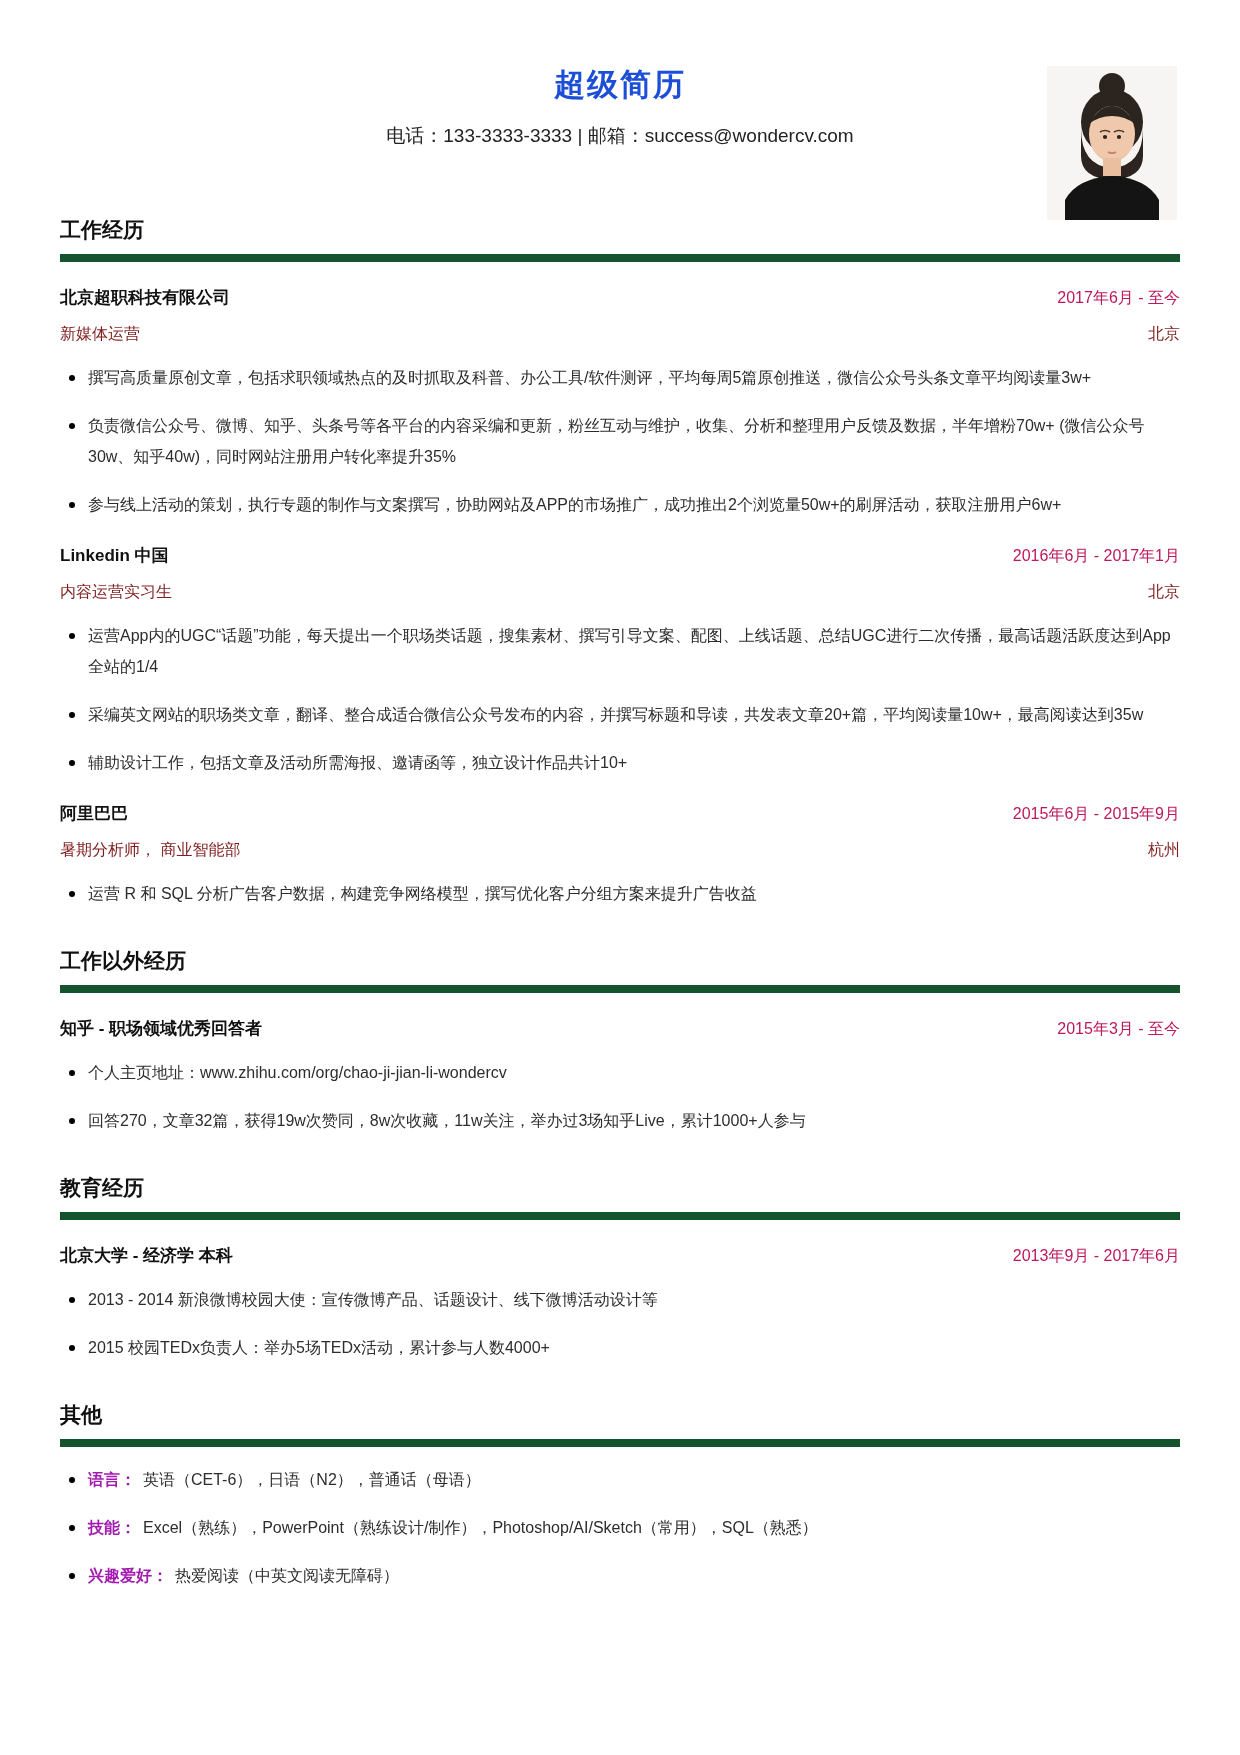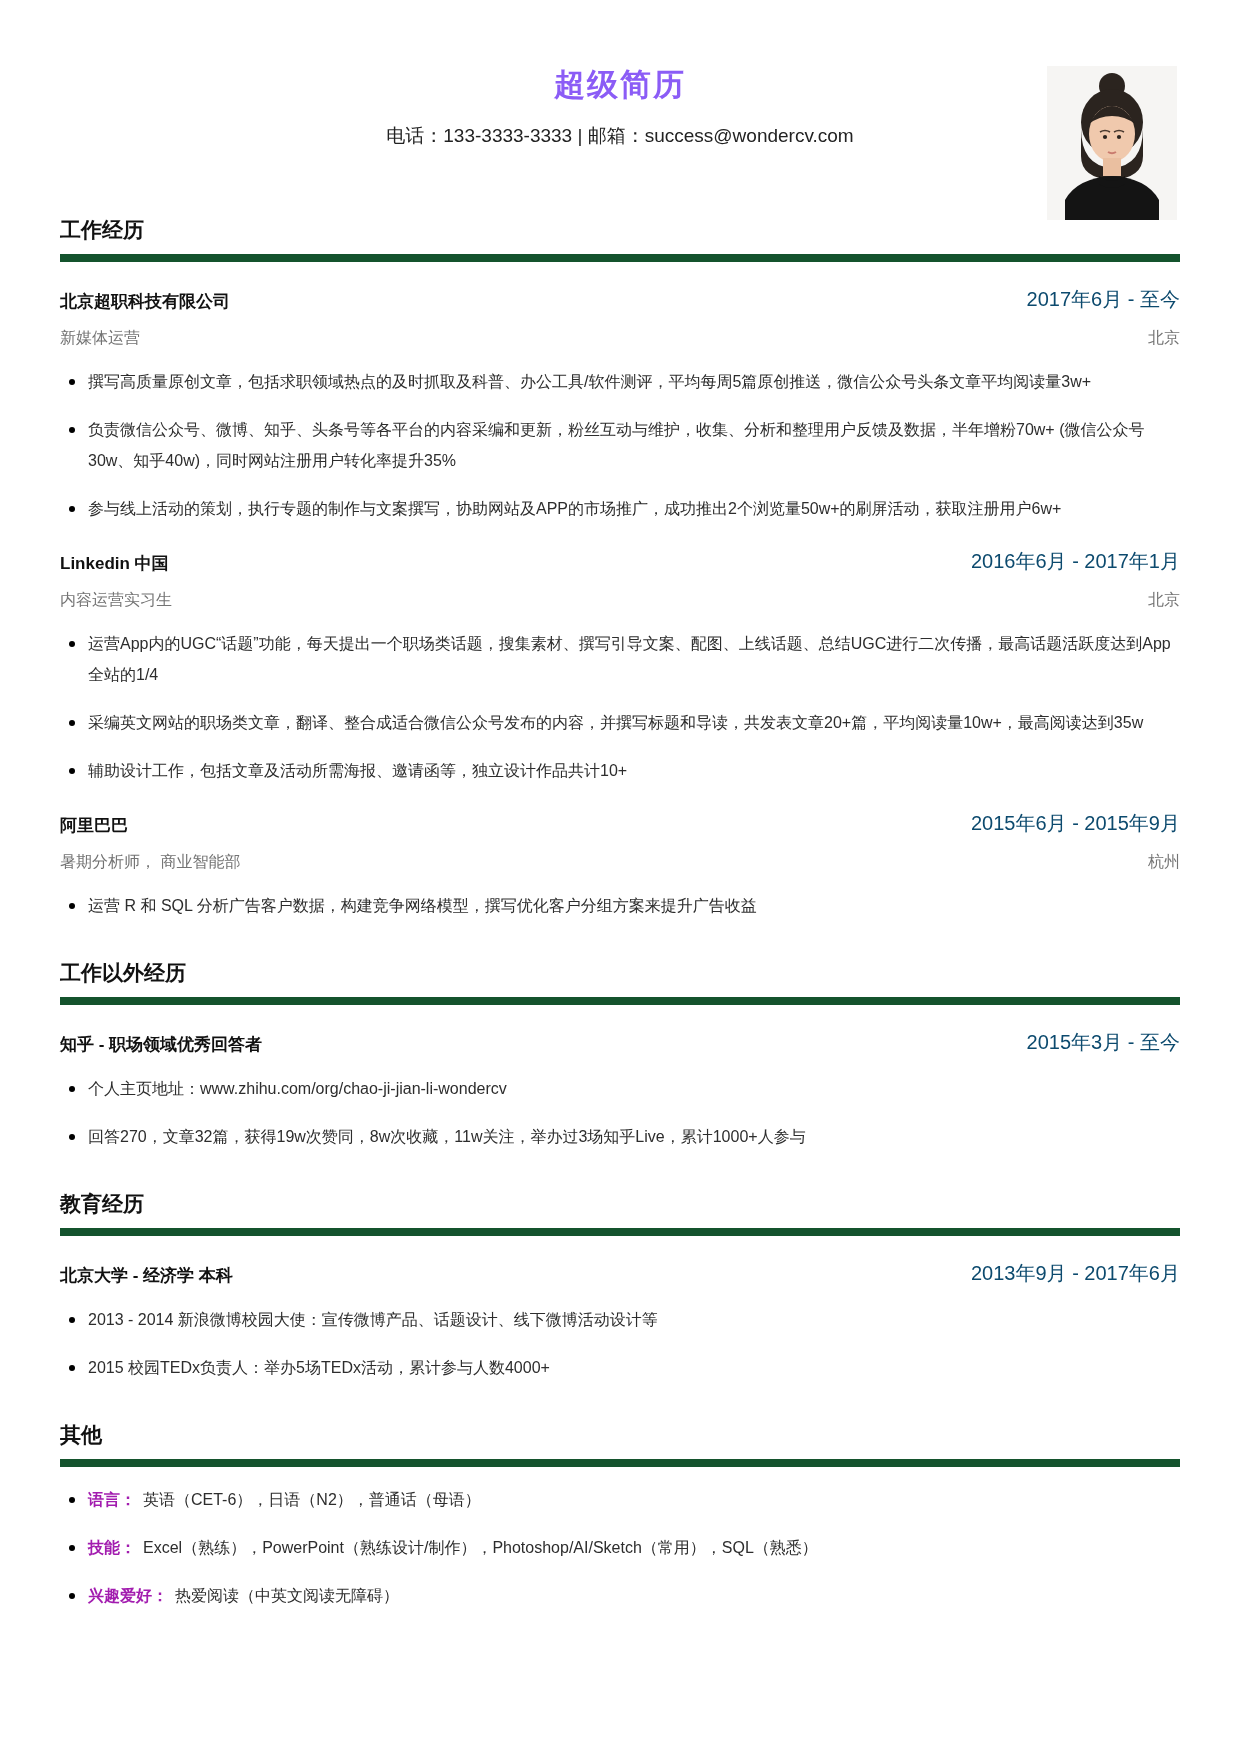--- a/index.html
+++ b/index.html
@@ -9,45 +9,45 @@
     font-family: "Liberation Sans", "DejaVu Sans", sans-serif;
     color: #2d2d2d;
     position: relative;
     overflow: hidden;
   }
   .page { padding: 0 60px; }
 
   .header { height: 178px; position: relative; }
   .title {
     text-align: center; font-size: 31px; font-weight: 700;
-    color: #8b5cf6; padding-top: 64px; letter-spacing: 2px; margin: 0;
+    color: #1d4ed8; padding-top: 64px; letter-spacing: 2px; margin: 0;
   }
   .contact { text-align: center; font-size: 19px; margin-top: 17px; color: #222222; }
 
   .photo {
     position: absolute; left: 1047px; top: 66px;
     width: 130px; height: 154px; display: block;
   }
 
   .section { margin-top: 38px; }
   .section-heading {
     font-size: 21px; font-weight: 700; color: #111111;
     padding-bottom: 10px; margin: 0;
     border-bottom: 8px solid #14532d;
   }
 
   .entry { margin-top: 4px; }
   .entry-header {
     display: flex; justify-content: space-between; align-items: flex-end;
     margin-top: 24px; font-size: 17px; font-weight: 700; color: #111111;
   }
-  .entry-date { font-weight: 400; font-size: 20px; color: #0c4a6e; white-space: nowrap; }
+  .entry-date { font-weight: 400; font-size: 16px; color: #be185d; white-space: nowrap; }
   .entry-sub {
     display: flex; justify-content: space-between; align-items: baseline;
-    margin-top: 15px; font-size: 16px; color: #737373;
+    margin-top: 15px; font-size: 16px; color: #7f1d1d;
   }
 
   ul.bullets { list-style: none; margin: 6px 0 0 0; padding: 0; }
   .bullets li {
     position: relative; padding-left: 28px; margin-top: 17px;
     font-size: 16px; line-height: 31px; color: #2d2d2d;
   }
   .bullets li::before {
     content: ""; position: absolute; left: 9px; top: 13px;
     width: 6px; height: 6px; border-radius: 50%; background: #000000;

